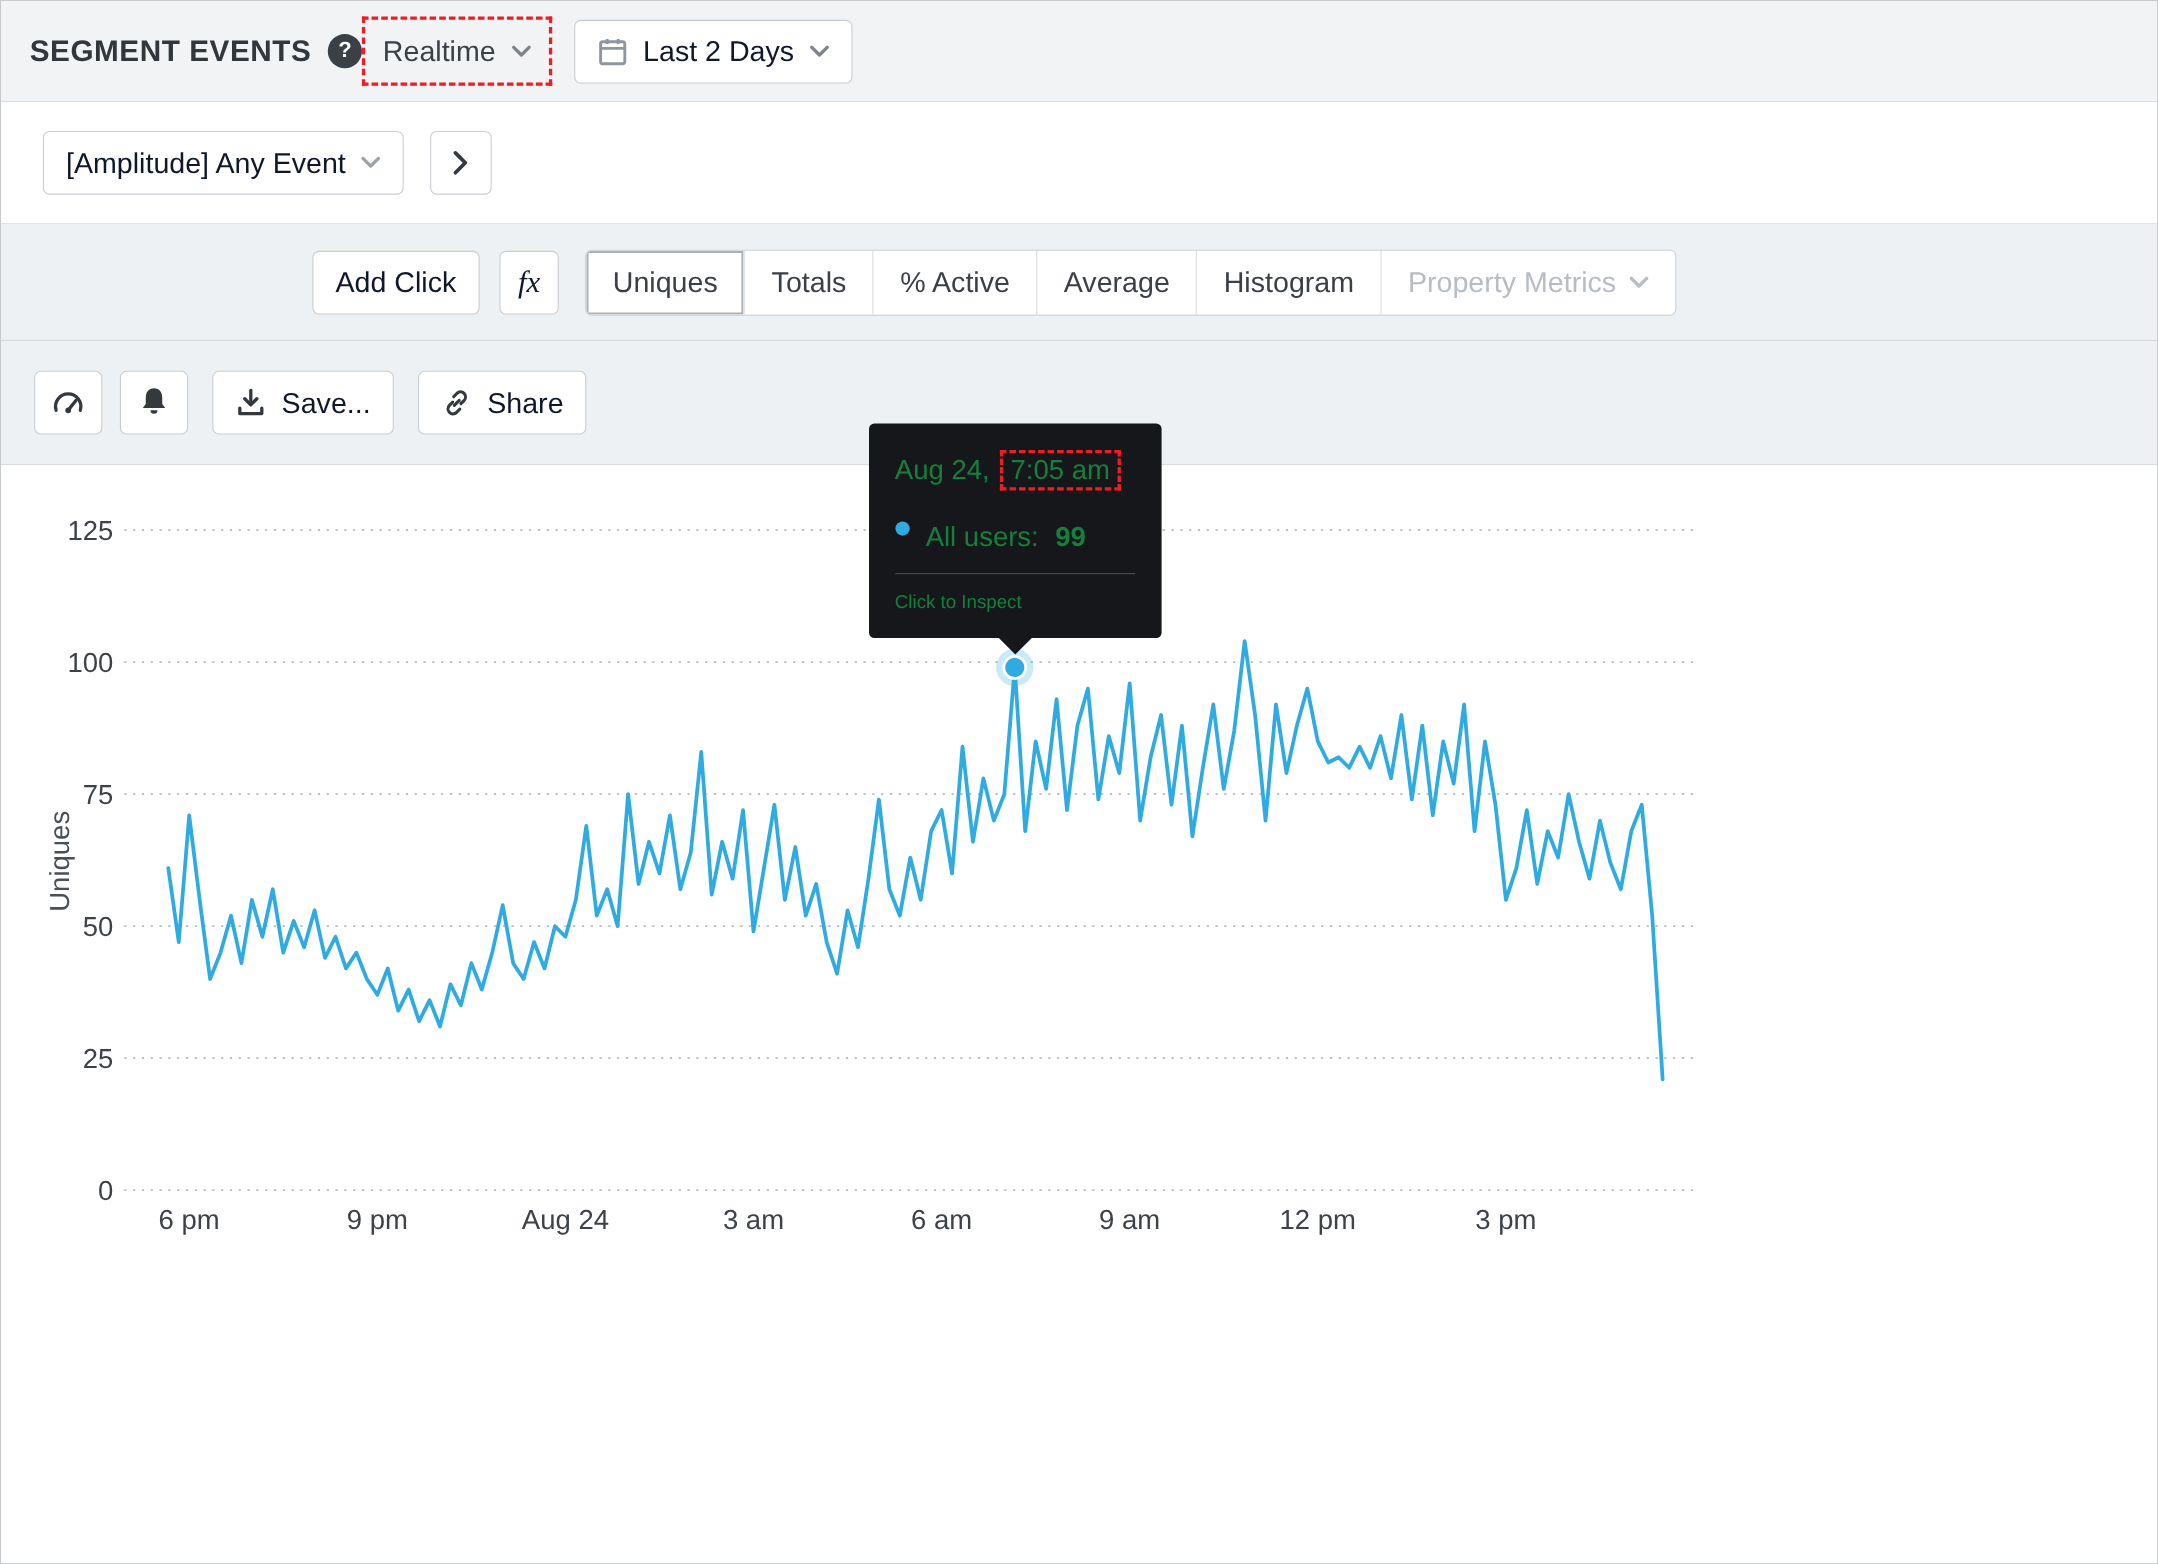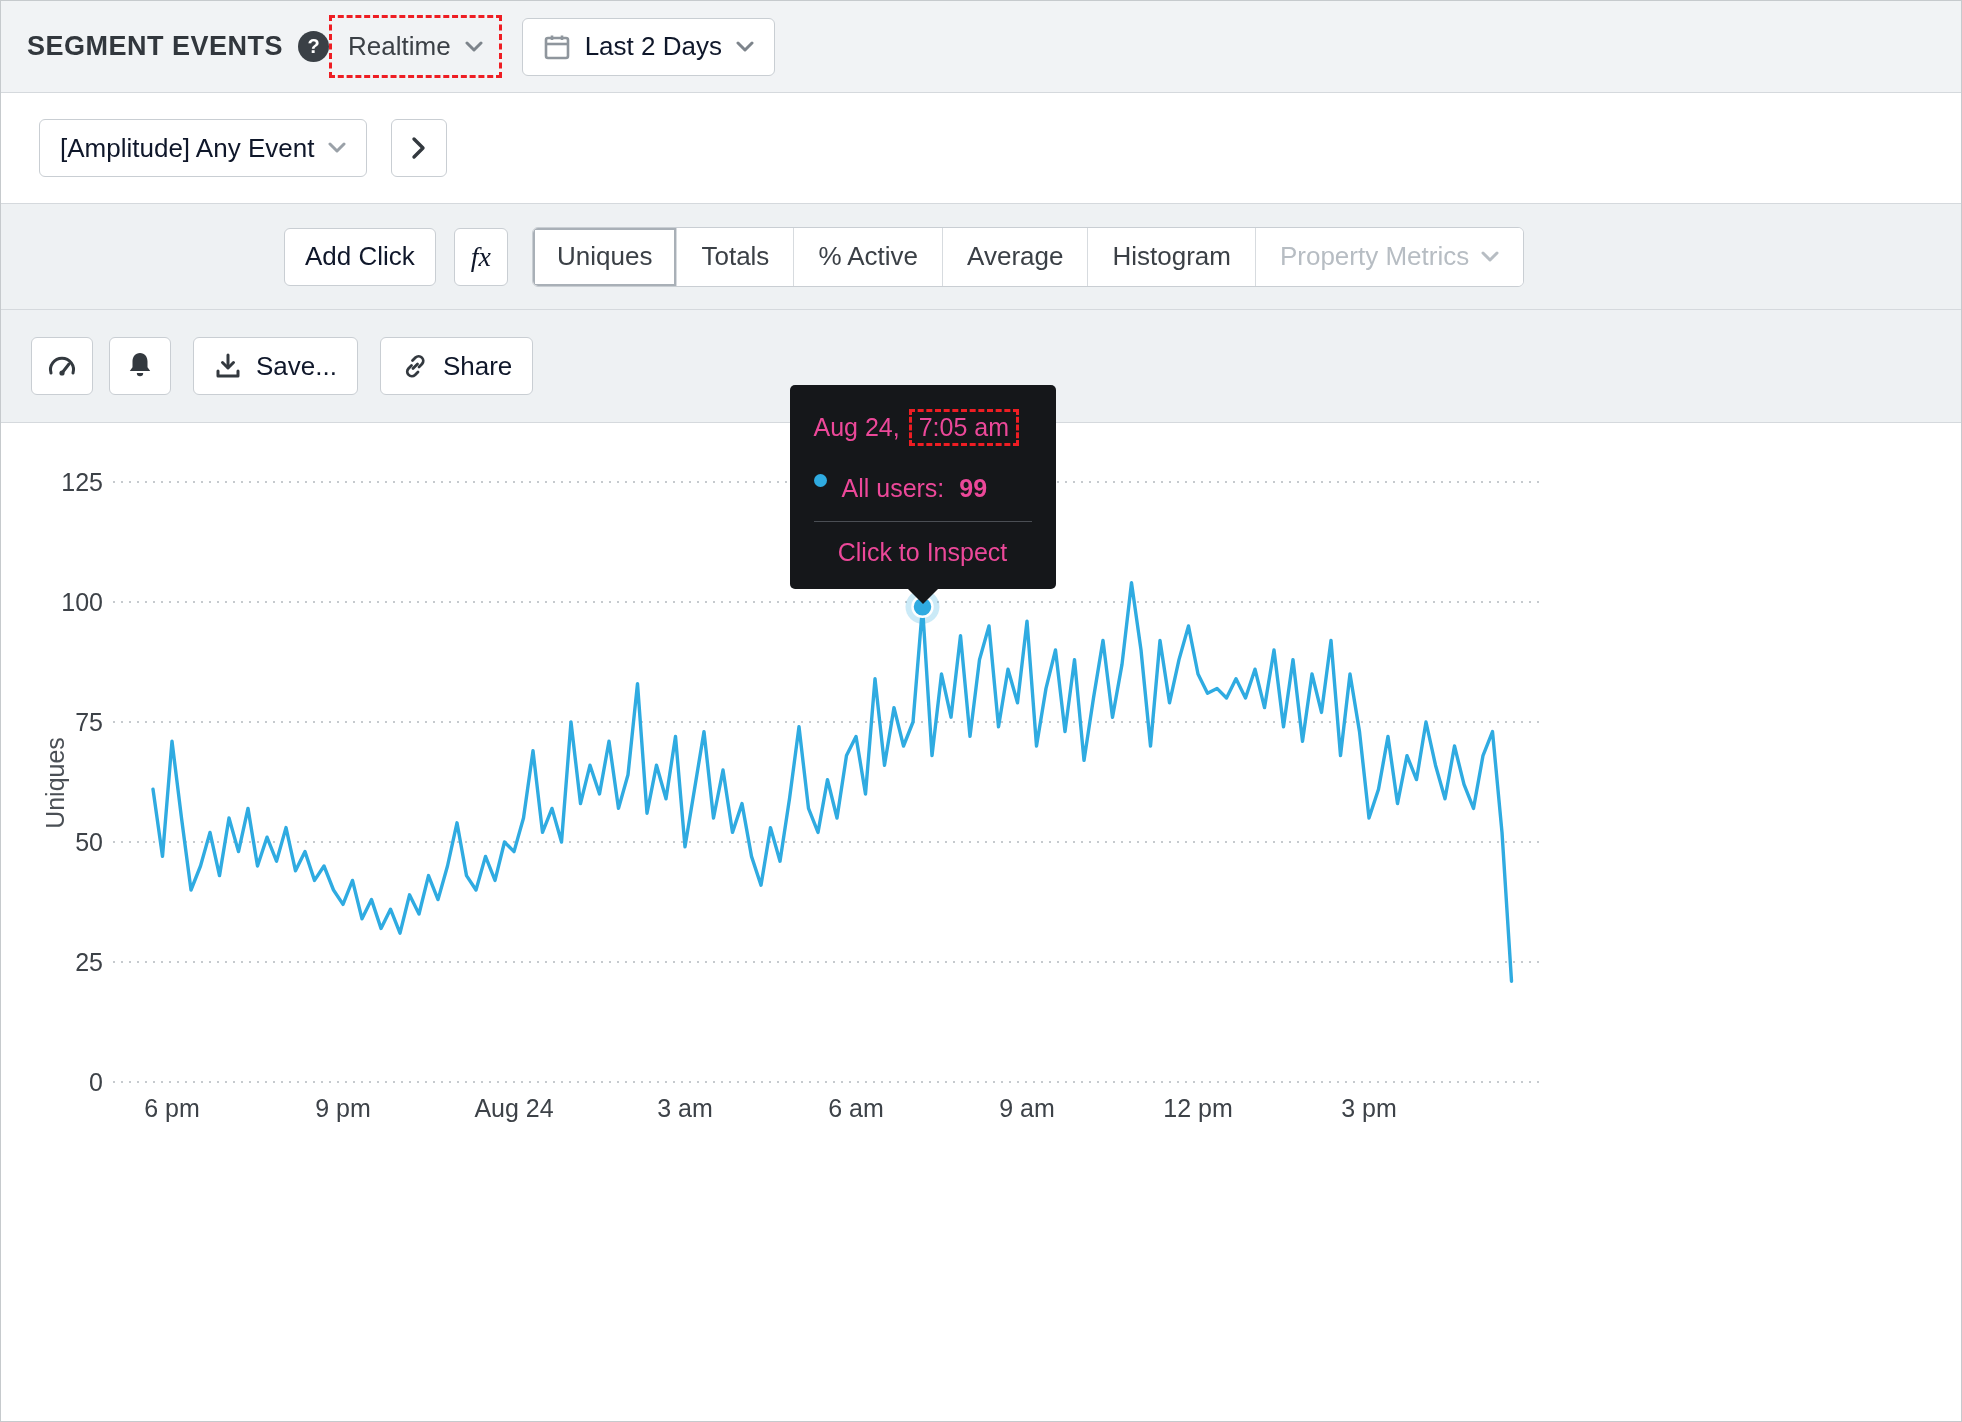--- a/index.html
+++ b/index.html
@@ -37,29 +37,29 @@
   
   .chart-area { position: relative; height: 999px; background: #fff; }
   svg.plot { position: absolute; left: 0; top: 0; }
   svg text { font-family: "Liberation Sans", "DejaVu Sans", sans-serif; }
   .ylabel { position: absolute; left: 54px; top: 360px; transform: translate(-50%,-50%) rotate(-90deg); font-size: 25px; color: #4a4f55; }
   .grid { stroke: #b4b9be; stroke-width: 1.6; stroke-dasharray: 2 6; }
   .ytick { font-size: 25px; fill: #3d4248; text-anchor: end; }
   .xtick { font-size: 25px; fill: #3d4248; text-anchor: middle; }
 
   
-  .tooltip { position: absolute; width: 266px; background: #15171a; border-radius: 5px; color: #ec4899; padding: 24px 24px 22px; z-index: 5; cursor: pointer; }
+  .tooltip { position: absolute; width: 266px; background: #15171a; border-radius: 5px; color: #15803d; padding: 24px 24px 22px; z-index: 5; cursor: pointer; }
   .tooltip::after { content: ""; position: absolute; left: 50%; bottom: -15px; margin-left: -15px; border: 15px solid transparent; border-top-color: #15171a; border-bottom: none; }
   .tt1 { font-size: 25px; display: flex; align-items: center; gap: 9px; white-space: nowrap; }
   .time-box { border: 3px dashed #ee1d23; padding: 1px 7px; display: inline-block; }
   .tt2 { font-size: 25px; margin-top: 28px; display: flex; align-items: flex-start; gap: 15px; }
   .tt2 strong { font-weight: 700; }
   .dot { width: 13px; height: 13px; border-radius: 50%; background: #2fabe1; display: inline-block; flex: none; }
   .tt-div { border-top: 1px solid #4a4e54; margin: 18px 0 16px; }
-  .tt-act { font-size: 25px; text-align: center; }
+  .tt-act { font-size: 17px; }
 
   .ic { flex: none; display: block; }
 </style>
 </head>
 <body>
 
 <div class="page">
 
   <header class="topbar">
     <div class="title-wrap">

